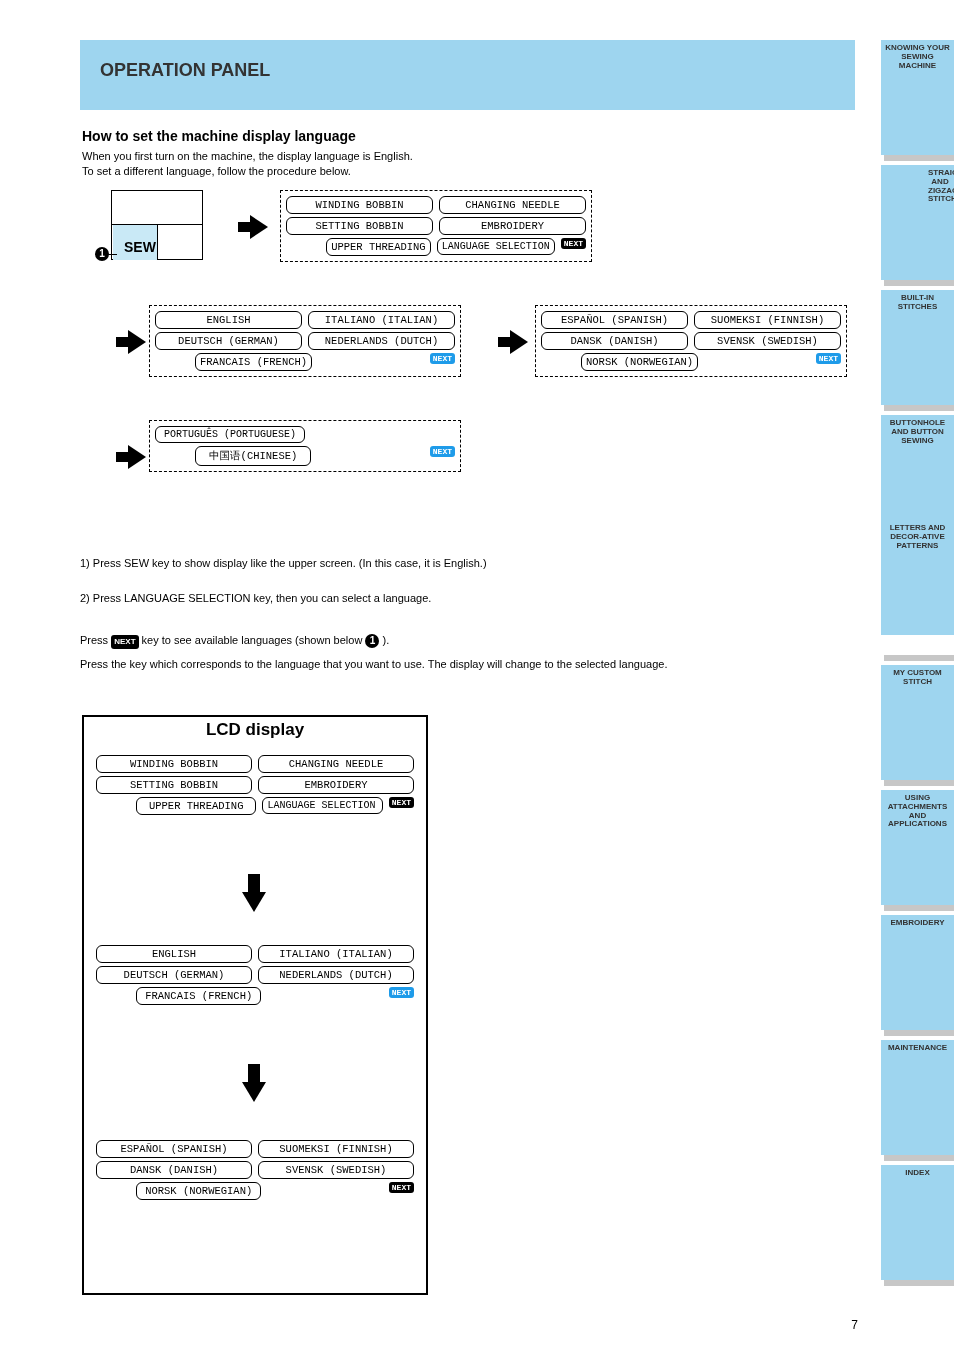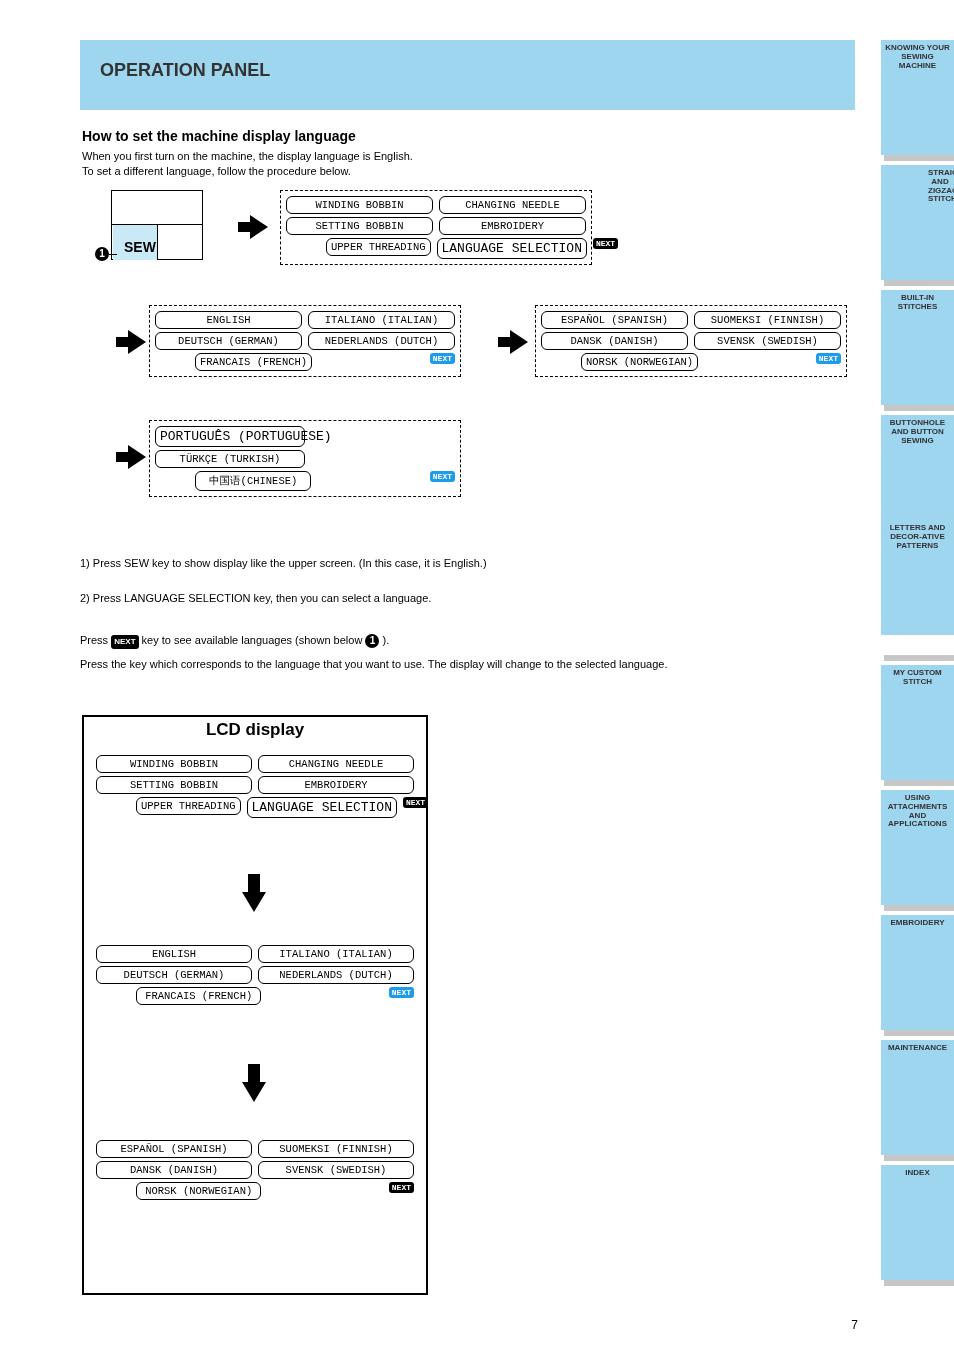--- a/index.html
+++ b/index.html
@@ -123,21 +123,21 @@
   .panel .row { display:flex; gap:6px; margin-bottom:3px; }
   .panel .row:last-child { margin-bottom:0; }
   .btn {
     border:1px solid #000;
     border-radius:6px;
     padding:2px 4px;
     text-align:center;
     white-space:nowrap;
     flex:1;
   }
-  .btn.small { font-size:13px; }
+  .btn.small { font-size:10px; }
   .tag {
     display:inline-block;
     border-radius:3px;
     padding:1px 3px;
     font-size:8px;
     font-weight:bold;
     color:#fff;
   }
   .tag.blue { background:#1e9be9; }
   .tag.black { background:#000; }
@@ -269,24 +269,20 @@
   </div>
 </div>
 
 <div class="arrR" style="top:445px; left:128px;"></div>
 
 <div class="panel" style="top:420px; left:149px; width:312px;">
   <div class="row">
     <div class="btn small" style="max-width:150px">PORTUGUÊS (PORTUGUESE)</div>
     <div class="spacer"></div>
   </div>
-  <div class="row">
-    <div class="btn" style="max-width:150px">TÜRKÇE (TURKISH)</div>
-    <div class="spacer"></div>
-  </div>
   <div class="space-row">
     <div class="btn" style="max-width:150px">中国语(CHINESE)</div>
     <div class="spacer"></div>
     <span class="tag blue">NEXT</span>
   </div>
 </div>
 
 <div class="para" style="top:555px;">1) Press   SEW   key to show display like the upper screen. (In this case, it is English.)</div>
 <div class="para" style="top:590px;">2) Press   LANGUAGE SELECTION   key, then you can select a language.</div>
 <div class="para" style="top:632px;">

